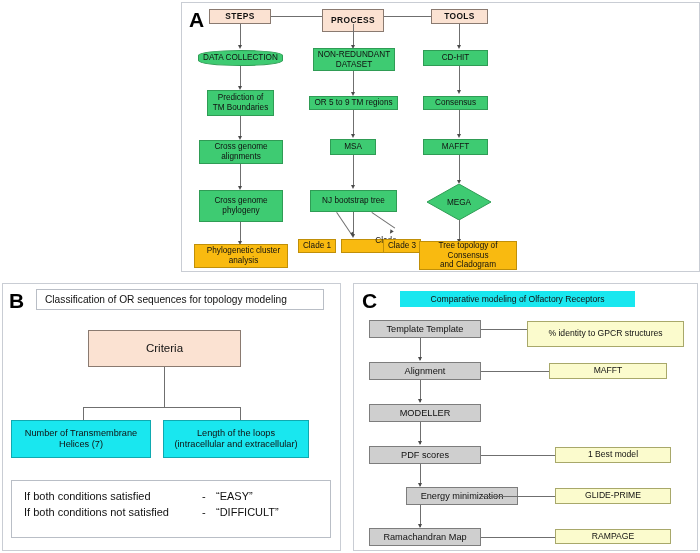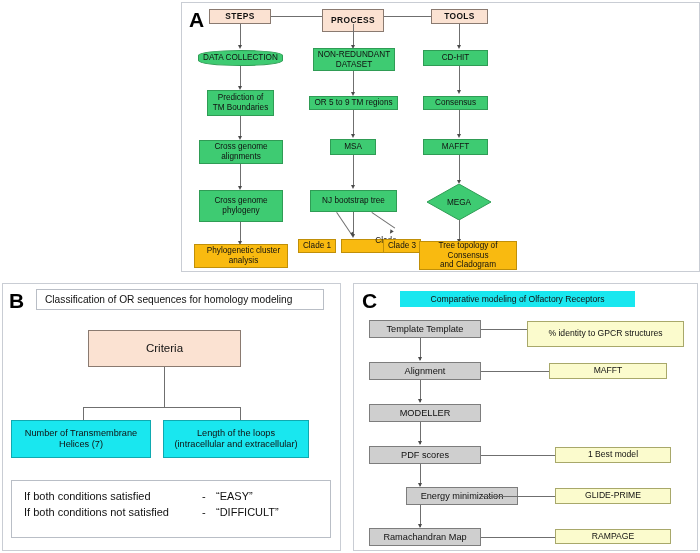--- a/index.html
+++ b/index.html
@@ -172,21 +172,21 @@
     <span>Tree  topology of</span>
     <span>Consensus</span>
     <span>and Cladogram</span>
   </div>
 </div>
 
 <div class="panel" id="panel-b">
   <span class="panel-letter" style="left:6px;top:6px;">B</span>
 </div>
 
-<div class="b-title">Classification of OR sequences for homology modeling</div>
+<div class="b-title">Classification of OR sequences for topology modeling</div>
 
 <div class="node peach" style="left:88px;top:330px;width:153px;height:37px;font-size:11.5px;font-weight:normal;letter-spacing:0;">Criteria</div>
 
 <div class="ln lnv" style="left:164px;top:367px;height:40px;"></div>
 <div class="ln lnh" style="left:83px;top:407px;width:157px;"></div>
 <div class="ln lnv" style="left:83px;top:407px;height:13px;"></div>
 <div class="ln lnv" style="left:240px;top:407px;height:13px;"></div>
 
 <div class="node cyan" style="left:11px;top:420px;width:140px;height:38px;flex-direction:column;font-size:9.2px;">
   <span>Number of Transmembrane</span>

